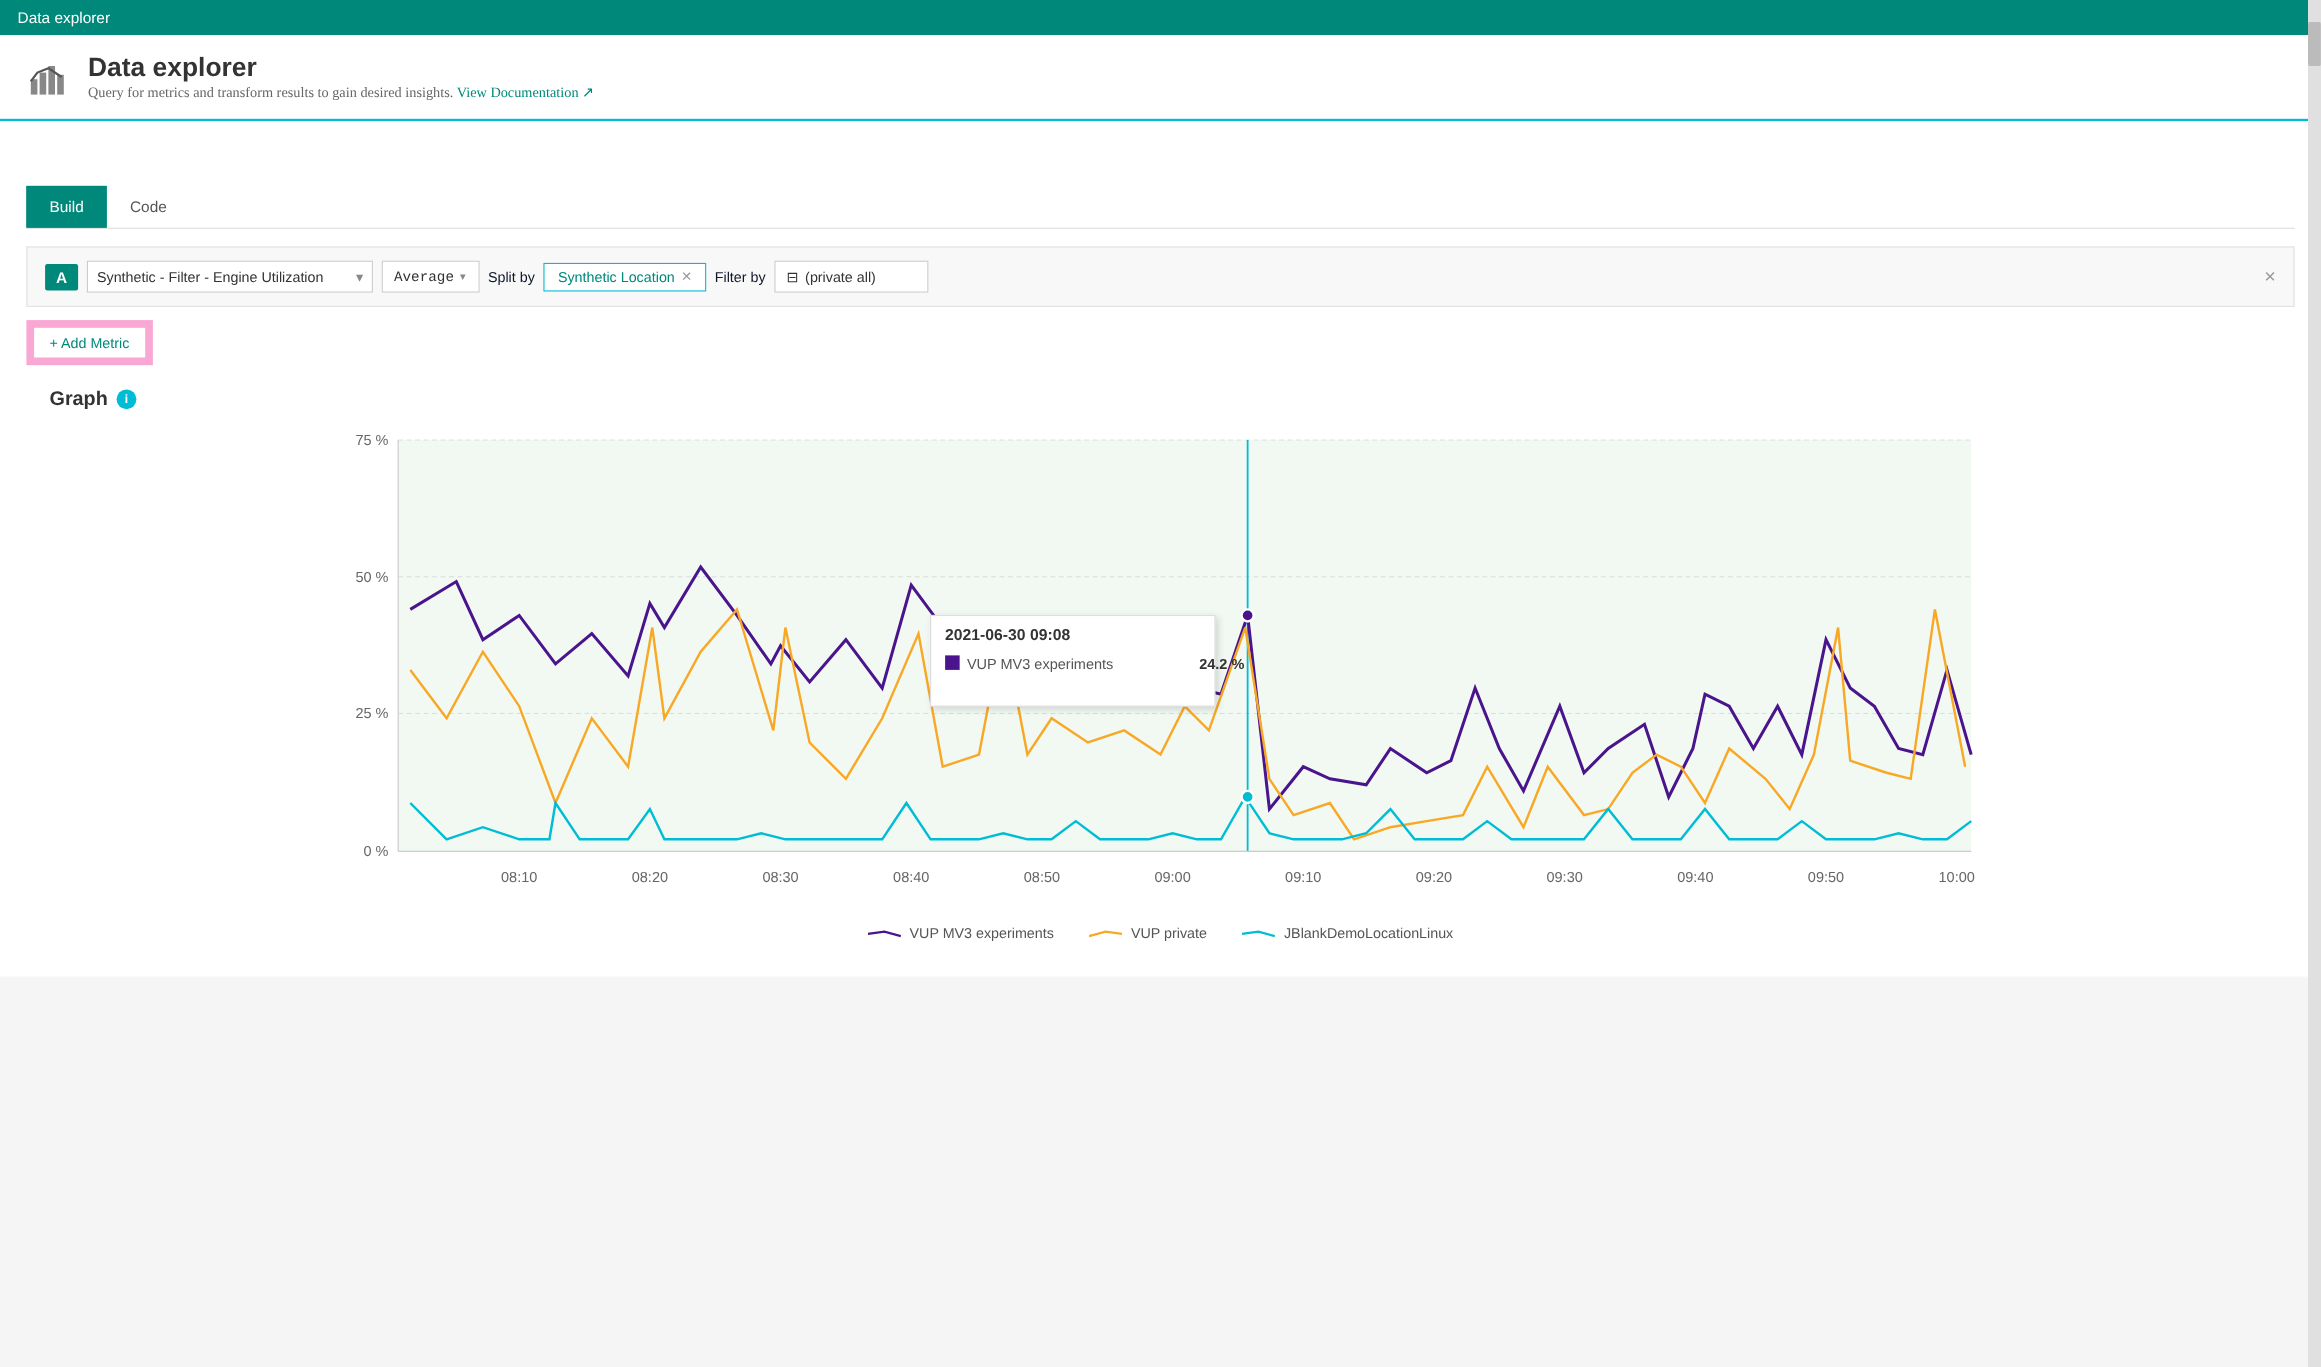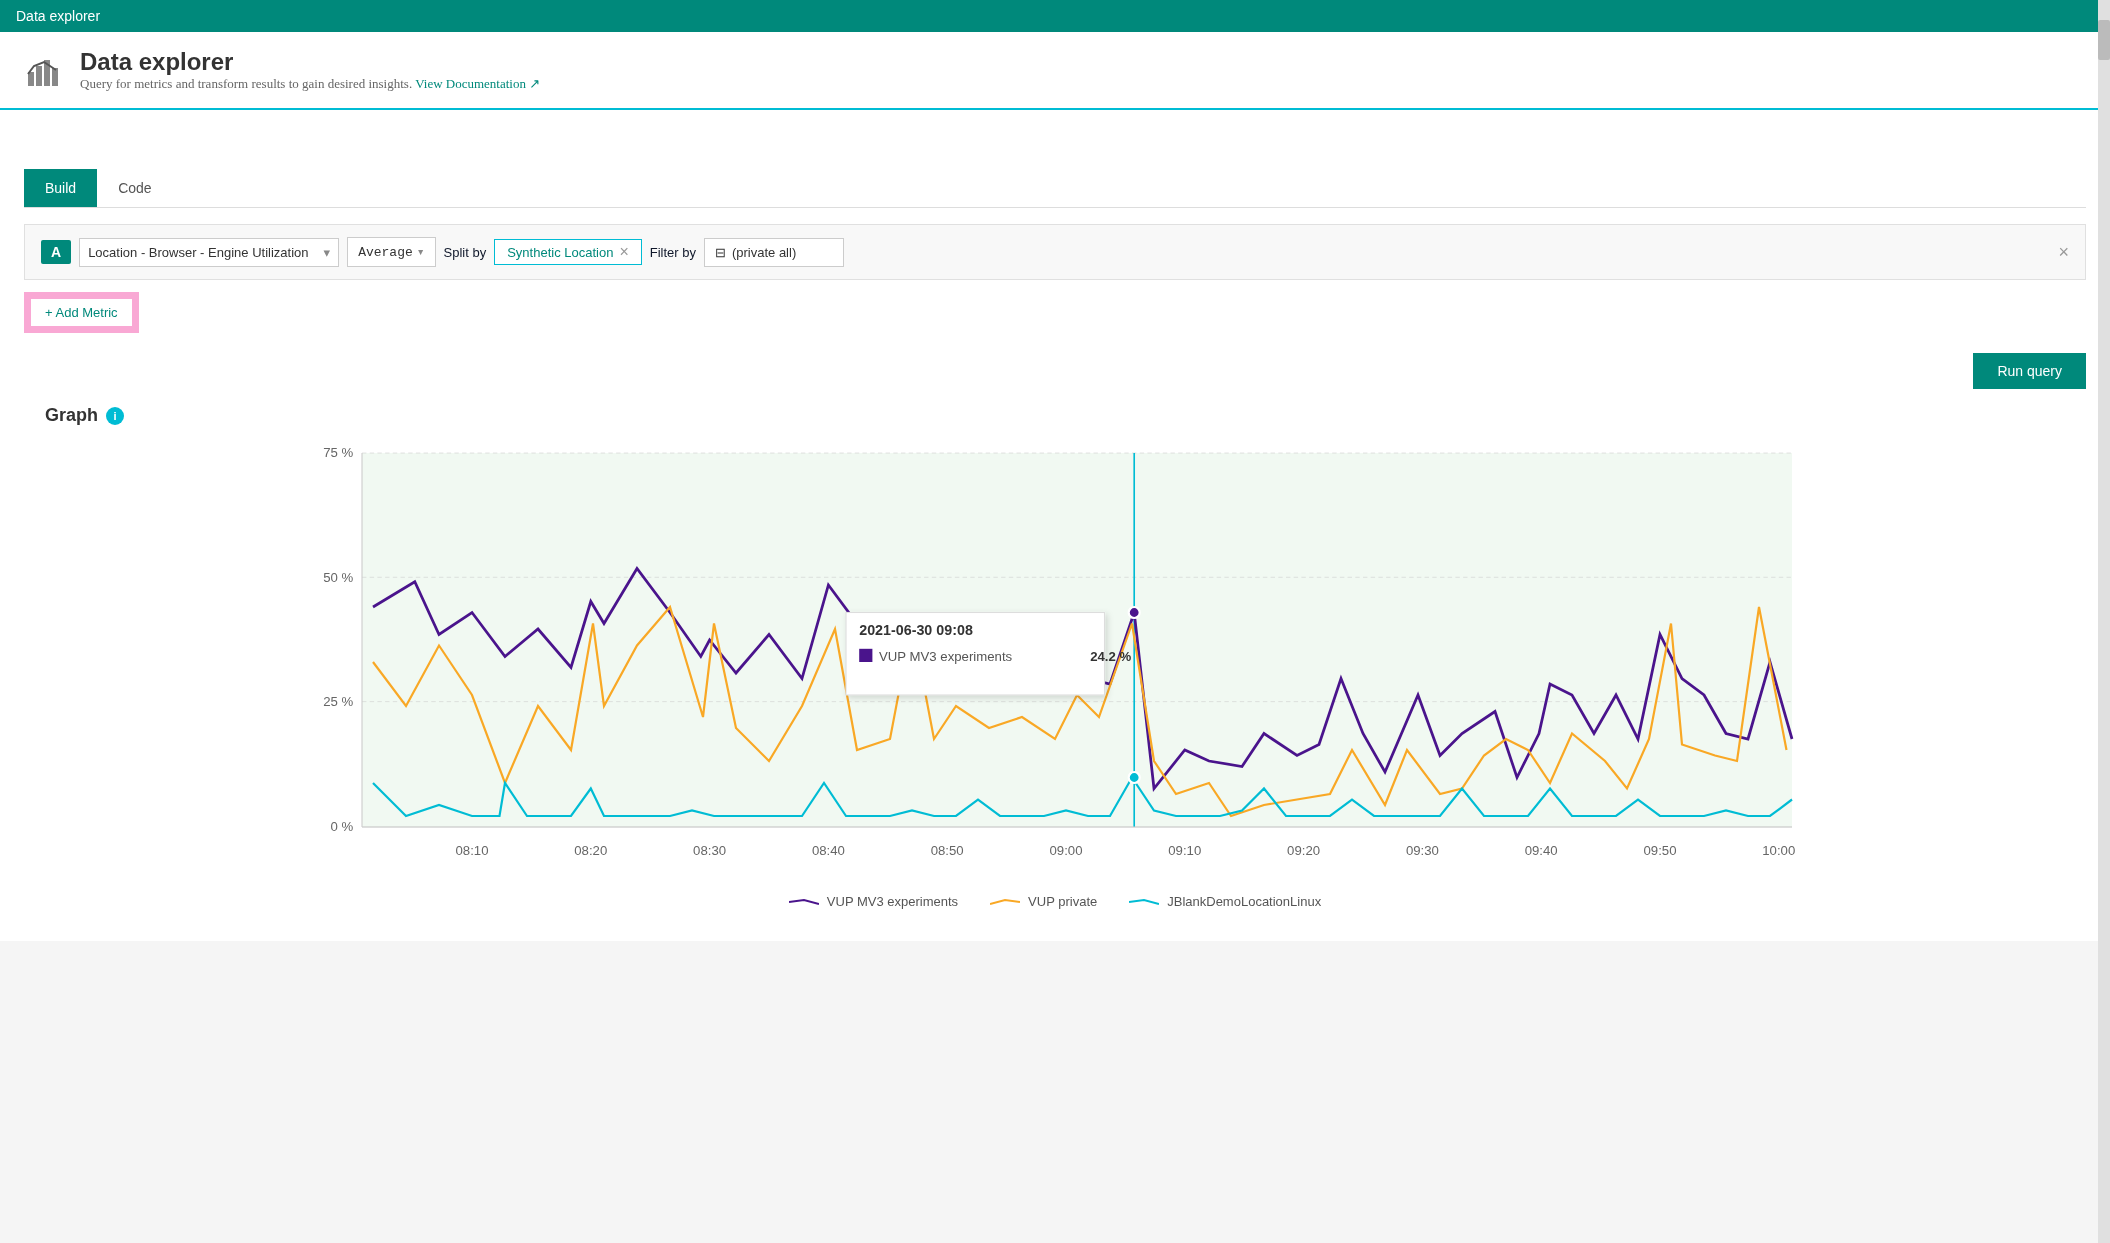--- a/index.html
+++ b/index.html
@@ -288,21 +288,21 @@
 
   <div class="tabs">
     <div class="tab active">Build</div>
     <div class="tab">Code</div>
   </div>
 
   <div class="query-row">
     <span class="metric-label">A</span>
 
     <div class="metric-select">
-      <span>Location - Browser - Engine Utilization</span>
+      <span>Synthetic - Filter - Engine Utilization</span>
       <span style="color:#888; margin-left:8px;">▾</span>
     </div>
 
     <div class="dropdown-btn">
       <span>Average</span>
       <span style="color:#888;">▾</span>
     </div>
 
     <span class="split-by-label">Split by</span>
 
@@ -318,23 +318,20 @@
       <span>(private all)</span>
     </div>
 
     <span class="row-close">×</span>
   </div>
 
   <div class="add-metric-row">
     <button class="add-metric-btn">+ Add Metric</button>
   </div>
 
-  <div class="run-query-row">
-    <button class="run-query-btn">Run query</button>
-  </div>
 
   <div class="graph-section">
     <div class="graph-title-row">
       <span class="graph-title">Graph</span>
       <span class="info-icon">i</span>
     </div>
 
     <div class="chart-container">
       <svg class="chart-svg" viewBox="0 0 1380 400" xmlns="http://www.w3.org/2000/svg">
 

